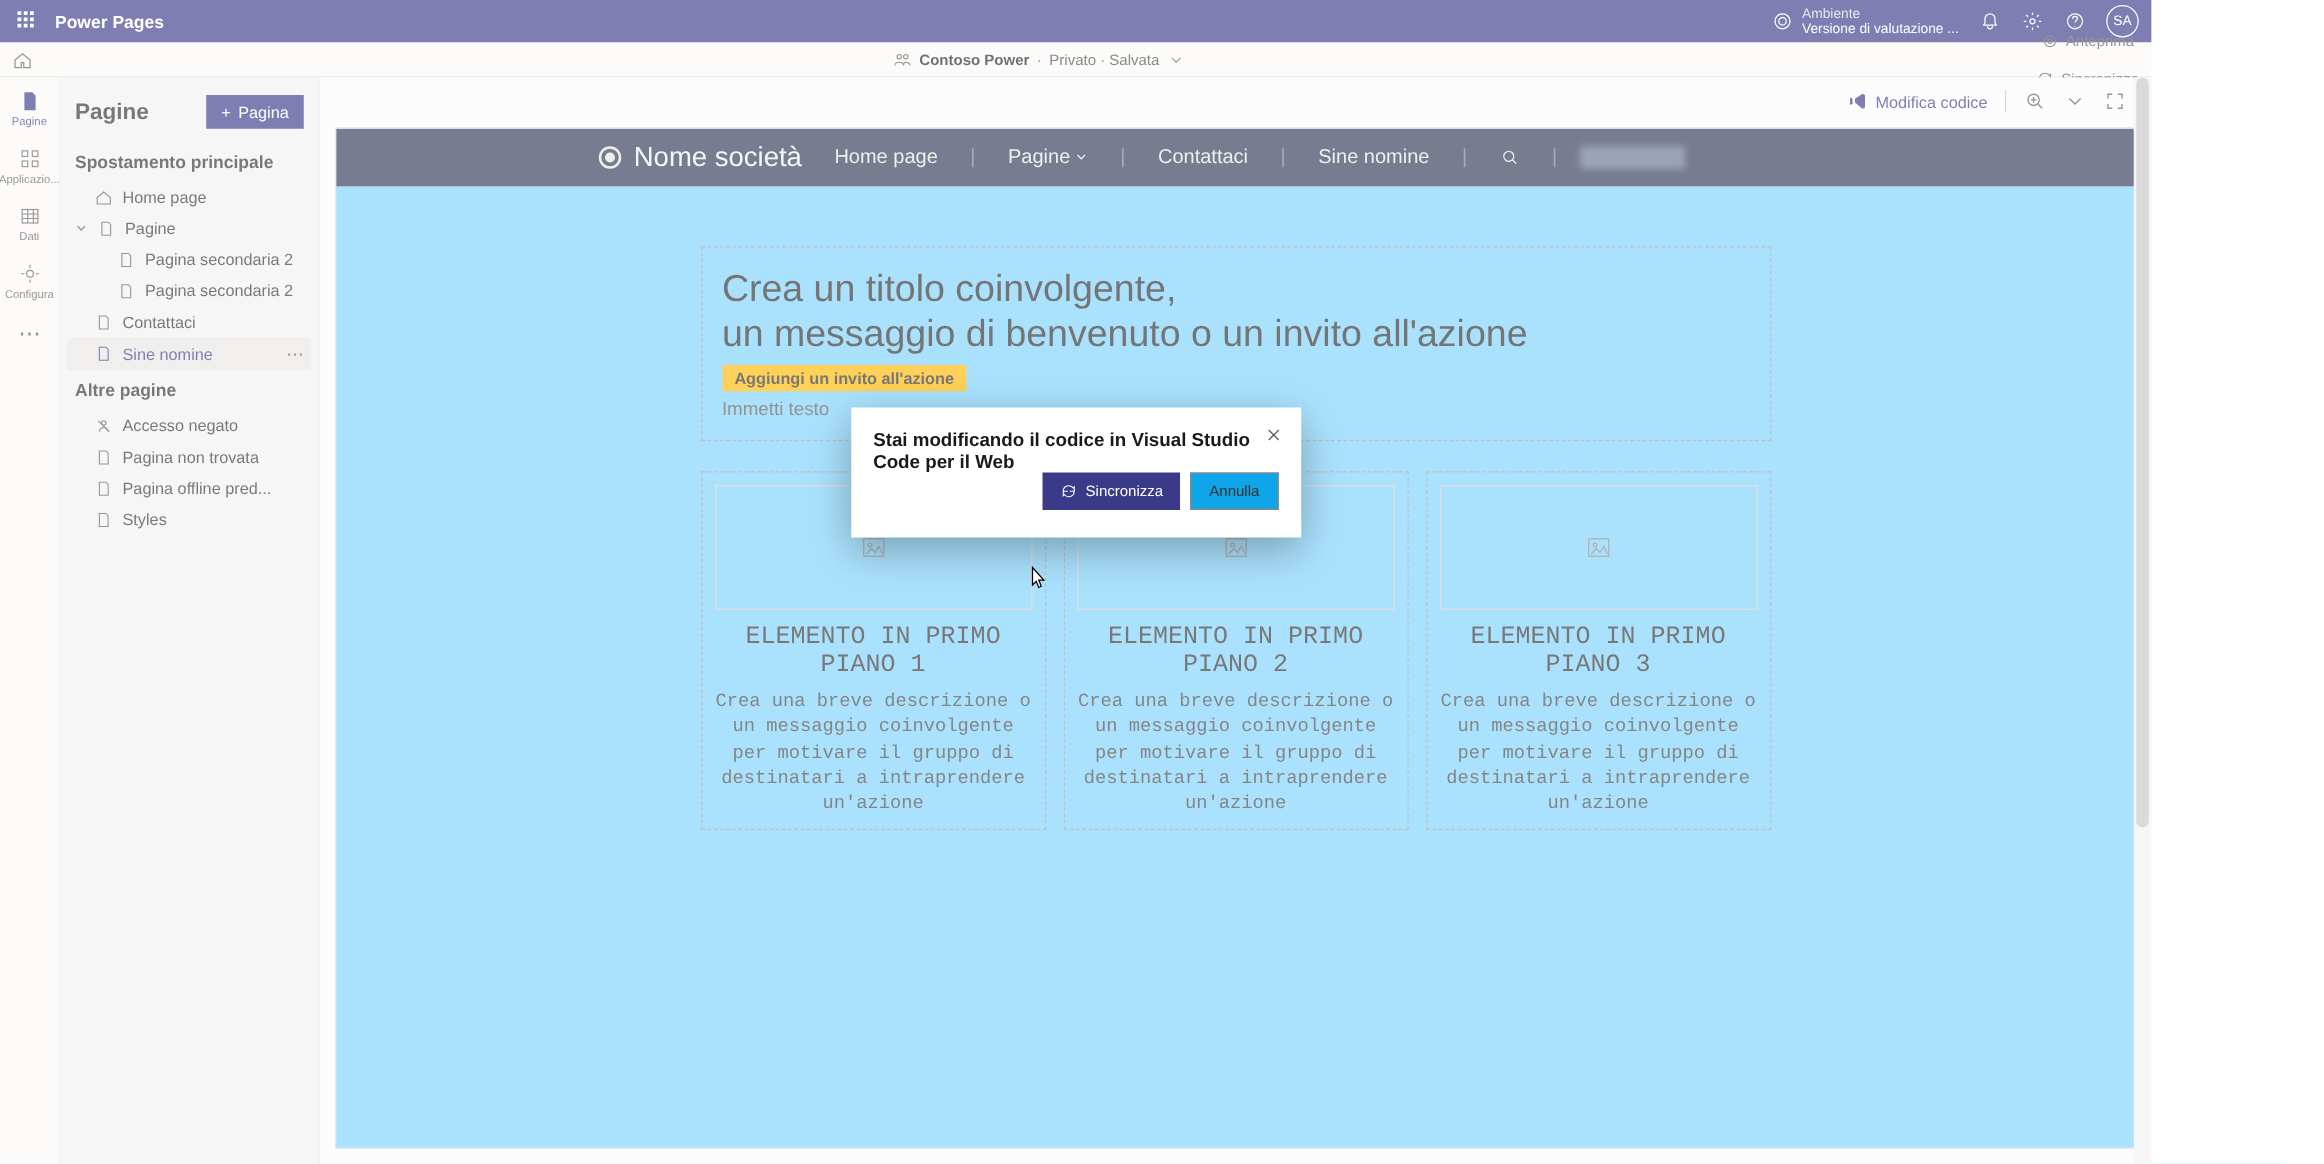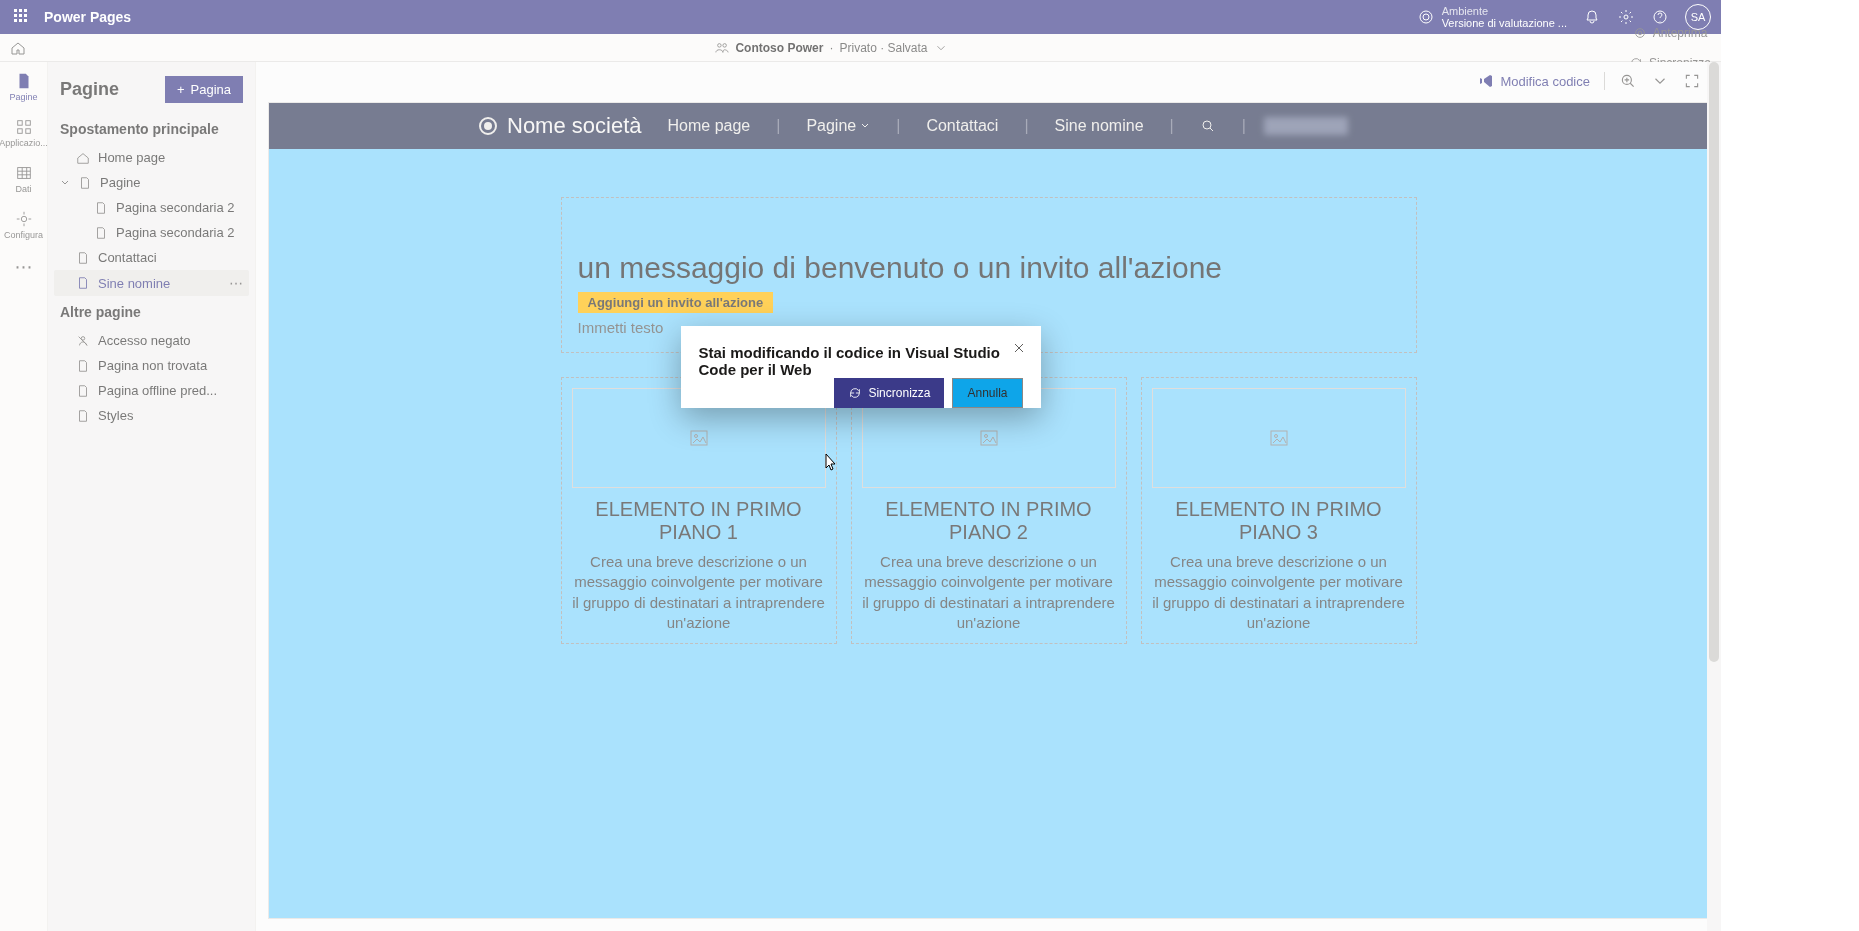--- a/index.html
+++ b/index.html
@@ -63,30 +63,30 @@
 .navlink { color: #e8e6e3; padding: 0 8px; cursor: pointer; display:inline-flex; align-items:center; gap:4px;}
 .navsep { color: #7a7e94; }
 .navsearch svg{ width:16px;height:16px;}
 .blur { filter: blur(3px); background:#6a7393; color:transparent; padding:0 22px; border-radius:2px;}
 
 .hero { border: 1px dashed #a19f9d; margin: 48px auto 24px; width: 856px; padding: 16px; }
 .hero h1 { font-size: 30px; font-weight: 400; color: #2b2b2b; line-height: 1.2; }
 .cta { display: inline-block; background: #ffb900; color: #323130; font-weight: 600; padding: 3px 10px; margin-top: 6px; font-size: 13px;}
 .subtext { color: #5b5a58; margin-top: 6px; font-size: 15px;}
 
-.cards { display: flex; gap: 14px; width: 856px; margin: 24px auto; }
+.cards { display: flex; gap: 14px; width: 856px; margin: 24px auto; font-family: Liberation Mono, monospace; }
 .card { flex: 1; border: 1px dashed #a19f9d; padding: 10px; text-align: center; }
 .card .img { border: 1px solid #cfcdca; height: 100px; display:flex; align-items:center; justify-content:center; margin-bottom: 10px;}
 .card .img svg { width: 20px; height: 20px; color:#8a8886;}
 .card h3 { font-size: 20px; font-weight: 400; margin-bottom: 8px;}
 .card p { font-size: 15px; color: #444; line-height:1.35;}
 
 
 .scrim { position: absolute; inset: 0; background: rgba(255,255,255,.35); z-index: 50; }
-.modal { position: absolute; top: 326px; left: 50%; transform: translateX(-50%); width: 360px; background: #fff; box-shadow: 0 10px 32px rgba(0,0,0,.3); padding: 18px 18px 0; z-index: 60; }
+.modal { position: absolute; top: 326px; left: 50%; transform: translateX(-50%); width: 360px; background: #fff; box-shadow: 0 10px 32px rgba(0,0,0,.3); padding: 18px 18px 22px; z-index: 60; }
 .modal-title { font-size: 15px; font-weight: 600; color: #1b1a19; padding-right: 20px; }
 .modal-close { position: absolute; top: 12px; right: 12px; width: 20px; height: 20px; display: flex; align-items: center; justify-content: center; cursor: pointer; color: #605e5c; }
 .modal-body { font-size: 12px; color: #605e5c; margin: 12px 0 16px; line-height: 1.35; }
 .modal-actions { display: flex; justify-content: flex-end; gap: 8px; }
 .btn-primary { background: #3b3a89; color: #fff; border: none; padding: 7px 14px; font-size: 12px; display:flex; align-items:center; gap:6px; cursor:pointer;}
 .btn-secondary { background: #0ea5e9; color: #323130; border: 1px solid #8a8886; padding: 7px 14px; font-size: 12px; cursor:pointer;}
 .cursor { position: absolute; top: 452px; left: 821px; width: 18px; height: 22px; z-index: 70; pointer-events:none;}
 
 .scrollbar { position: absolute; right: 0; top: 62px; bottom: 0; width: 14px; background: #f3f2f1; }
 .thumb { position: absolute; left: 2px; right: 2px; top: 0; height: 600px; background: #c8c6c4; border-radius: 5px; }
@@ -342,21 +342,21 @@
               <svg viewBox="0 0 16 16">
                 <circle cx="7" cy="7" r="4" fill="none" stroke="#e8e6e3"></circle>
                 <path d="M10 10l3 3" stroke="#e8e6e3"></path>
               </svg>
             </span>
             <span class="navsep">|</span>
           <span class="navlink blur">xxxxx</span>
         </div>
 
         <div class="hero">
-          <h1><br><span>un messaggio di benvenuto o un invito all'azione</span></h1>
+          <h1><span>Crea un titolo coinvolgente,</span><br><span>un messaggio di benvenuto o un invito all'azione</span></h1>
           <span class="cta">Aggiungi un invito all'azione</span>
           <div class="subtext">Immetti testo</div>
         </div>
 
         <div class="cards">
           <div class="card">
             <div class="img">
                 <svg viewBox="0 0 20 20">
                   <rect x="2" y="3" width="16" height="14" fill="none" stroke="currentColor"></rect>
                   <circle cx="7" cy="8" r="1.5" fill="none" stroke="currentColor"></circle>

